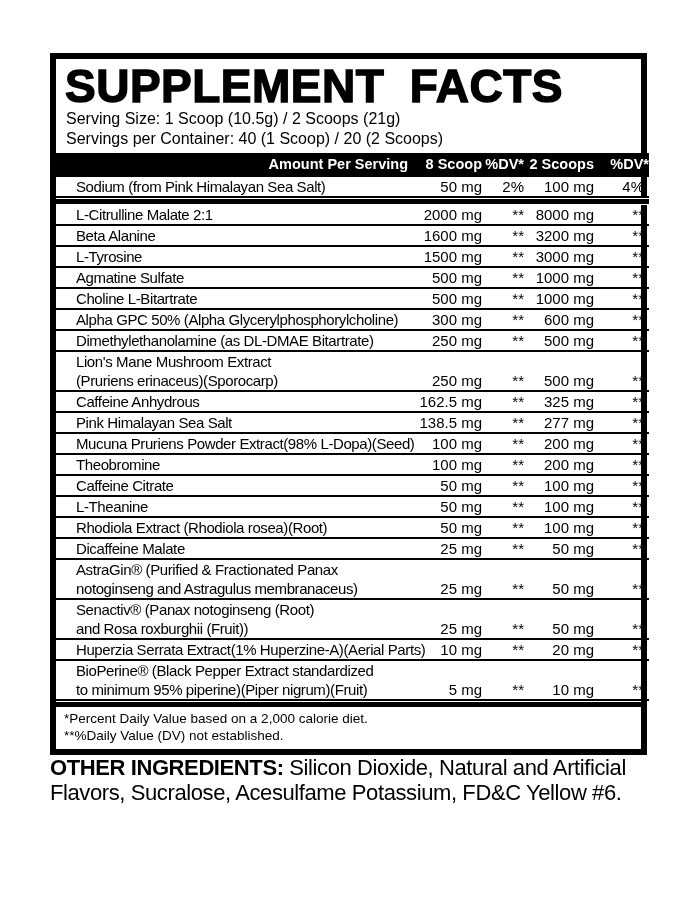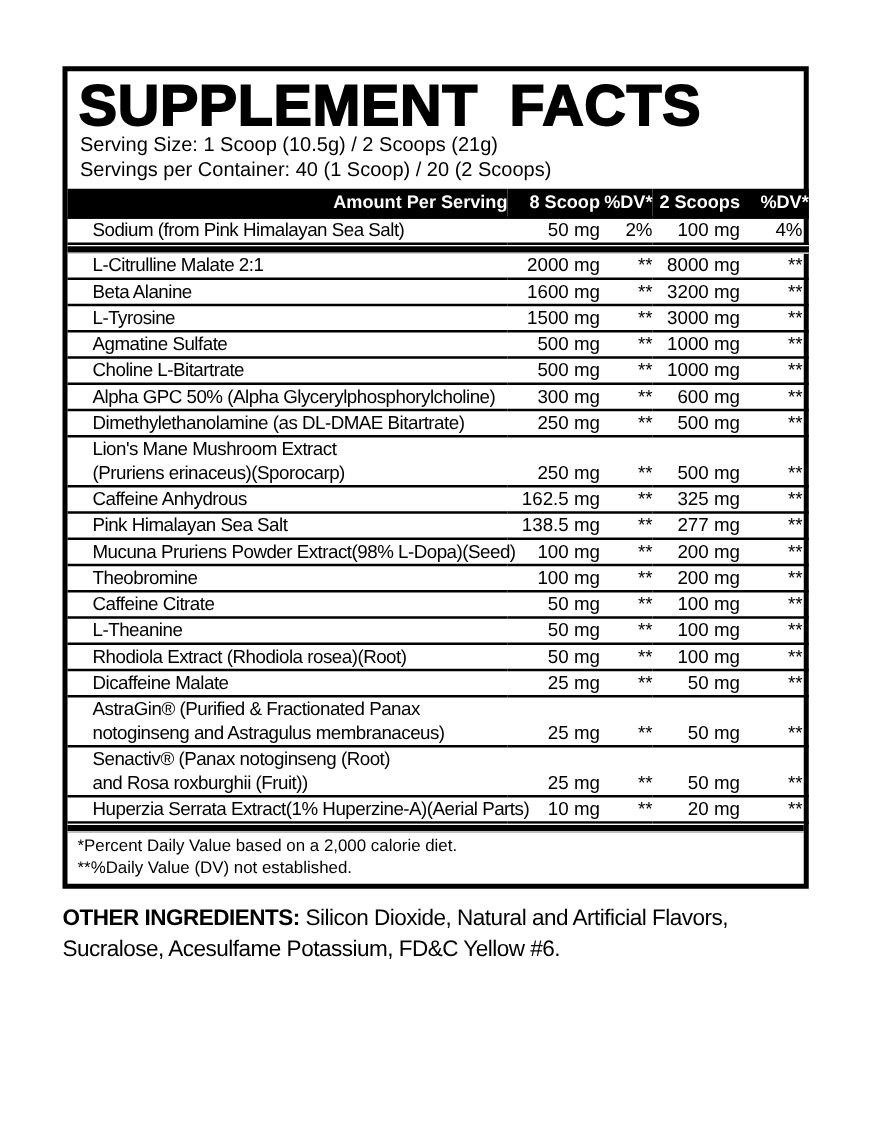--- a/index.html
+++ b/index.html
@@ -10,21 +10,21 @@
     position: relative;
     width: 700px;
     height: 900px;
     background: #ffffff;
     padding: 53px 0 0 50px;
     overflow: hidden;
   }
 
   .facts-box {
     width: 597px;
-    border: 4px solid #000000;
+    border: 6px solid #000000;
     background: #ffffff;
   }
 
   .title {
     font-weight: bold;
     font-size: 46px;
     line-height: 44px;
     letter-spacing: 0.5px;
     word-spacing: 12px;
     padding: 5px 6px 1px 9px;
@@ -93,22 +93,21 @@
   }
 
   .footnotes {
     padding: 3px 10px 5px 8px;
     font-size: 13.5px;
     line-height: 16.5px;
   }
 
   .other {
     width: 616px;
-    margin-top: 11px;
-    font-size: 18px;
+    font-size: 22px;
     line-height: 25px;
     letter-spacing: -0.4px;
   }
   .other-label { font-weight: bold; }
 </style>
 </head>
 <body>
 
 <div class="page">
 
@@ -330,20 +329,30 @@
           <tr>
     <td class="name-cell">
       <div class="nm">Huperzia Serrata Extract(1% Huperzine-A)(Aerial Parts)</div>
       <div class="nm"></div>
     </td>
     <td class="val">10 mg</td>
     <td class="val">**</td>
     <td class="val">20 mg</td>
     <td class="val pad-r">**</td>
   </tr>
+          <tr>
+    <td class="name-cell">
+      <div class="nm">BioPerine® (Black Pepper Extract standardized</div>
+      <div class="nm">to minimum 95% piperine)(Piper nigrum)(Fruit)</div>
+    </td>
+    <td class="val">5 mg</td>
+    <td class="val">**</td>
+    <td class="val">10 mg</td>
+    <td class="val pad-r">**</td>
+  </tr>
         </tbody>
     </table>
 
     <div class="thick-bar"></div>
 
     <div class="footnotes">
       <div>*Percent Daily Value based on a 2,000 calorie diet.</div>
       <div>**%Daily Value (DV) not established.</div>
     </div>
 

